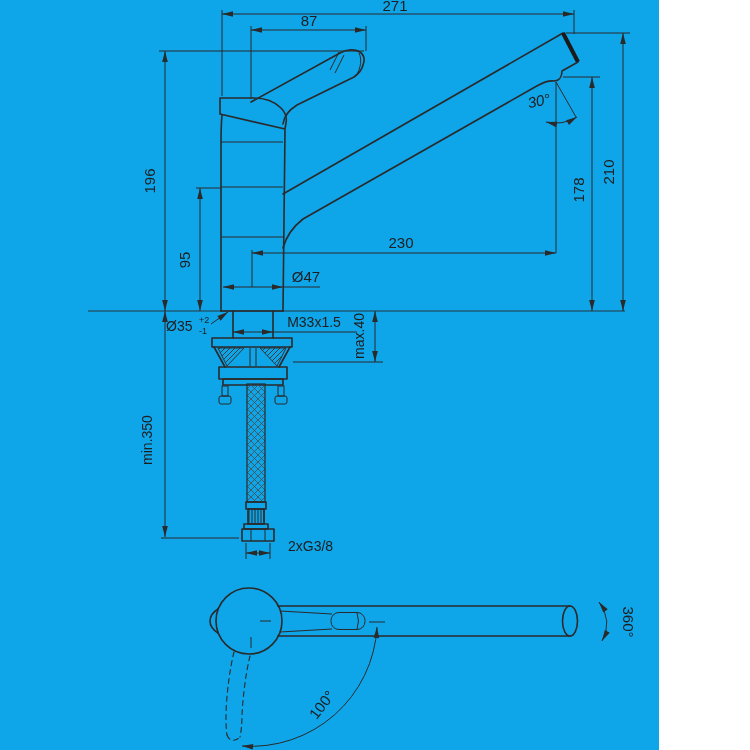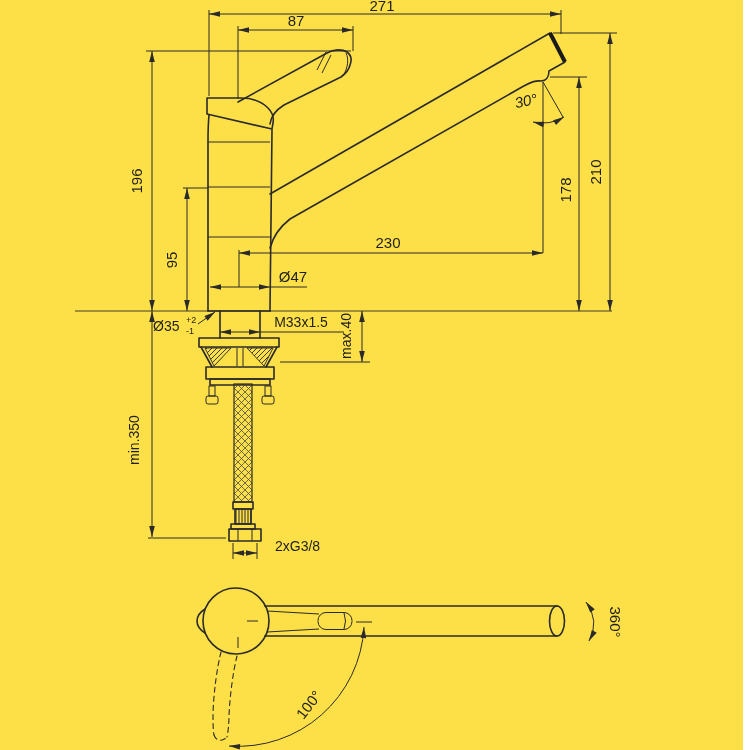--- a/index.html
+++ b/index.html
@@ -1,16 +1,16 @@
 <!DOCTYPE html>
 <html><head>
 <meta charset="utf-8">
 <style>
   html,body{margin:0;padding:0;background:#ffffff;}
-  .canvas{width:743px;height:750px;background:#fde047;position:relative;overflow:hidden;}
+  .canvas{width:646px;height:750px;background:#0ea5e9;position:relative;overflow:hidden;padding-left:13px;}
   svg{display:block;}
   .outline{stroke:#2a2a2a;stroke-width:1.6;fill:none;stroke-linejoin:round;stroke-linecap:round;}
   .thin{stroke:#2a2a2a;stroke-width:1;fill:none;}
   .hair{stroke:#2a2a2a;stroke-width:0.9;fill:none;}
   .dim{stroke:#2a2a2a;stroke-width:1;fill:none;}
   .thick{stroke:#1a1a1a;stroke-width:4;fill:none;stroke-linecap:butt;}
   .dashed{stroke:#2a2a2a;stroke-width:1.1;fill:none;stroke-dasharray:5 4;stroke-linecap:round;}
   text{font-family:"Liberation Sans","DejaVu Sans",sans-serif;fill:#1e1e1e;}
   .t15{font-size:15px;}
   .t14{font-size:14px;}

